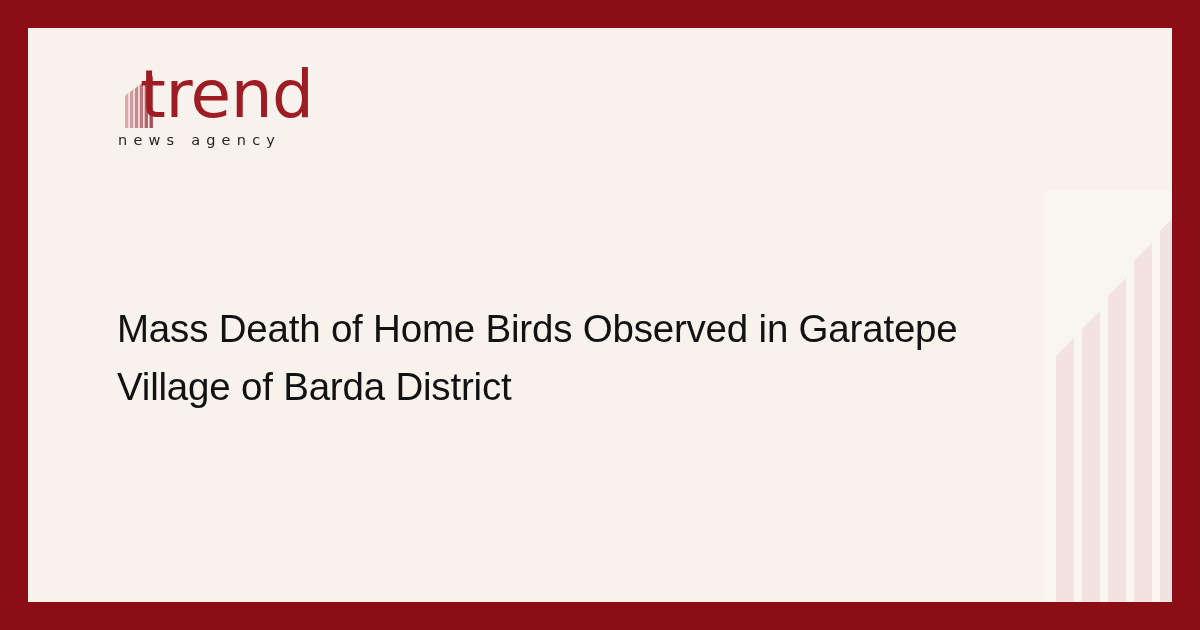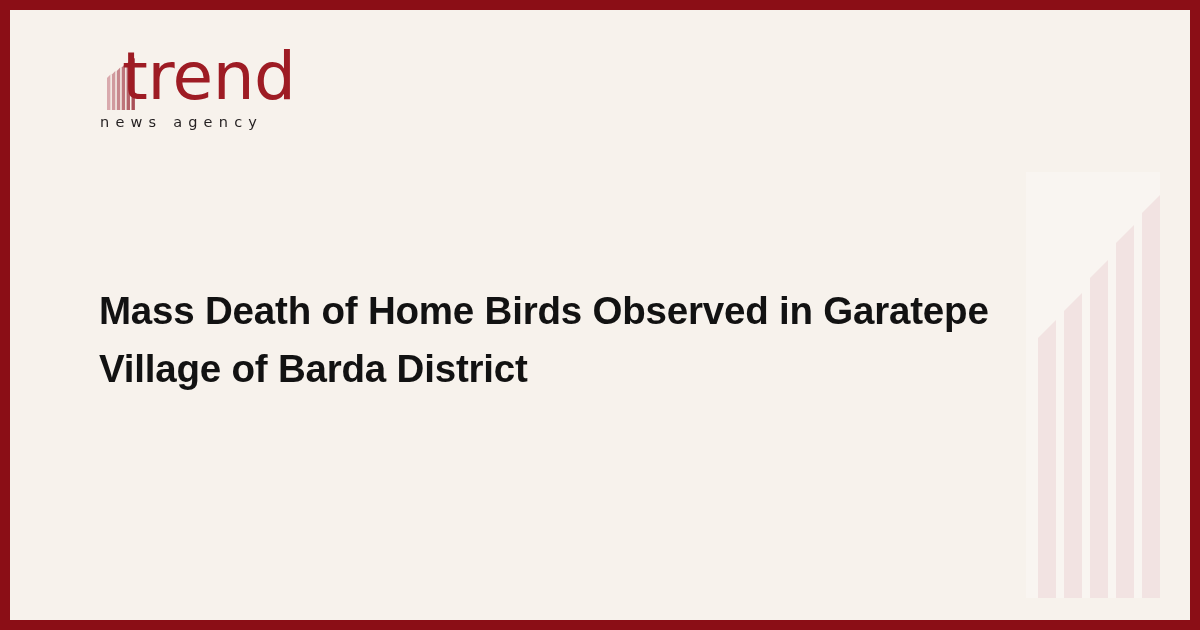--- a/index.html
+++ b/index.html
@@ -14,21 +14,21 @@
     font-family: "Liberation Sans", sans-serif;
     background: #F7F2EC;
   }
 
   
   .share-card {
     position: relative;
     width: 1200px;
     height: 630px;
     background: #8B0E16;
-    padding: 10px;
+    padding: 28px;
   }
 
   .card-inner {
     position: relative;
     width: 100%;
     height: 100%;
     background: #F7F2EC;
     overflow: hidden;
   }
 
@@ -73,21 +73,21 @@
   }
 
   
   .headline {
     position: absolute;
     left: 89px;
     top: 272px;
     width: 900px;
     font-size: 38.5px;
     line-height: 58px;
-    font-weight: bold;
+    font-weight: normal;
     color: #121212;
     letter-spacing: -0.2px;
   }
 
   
   .decor-graphic {
     position: absolute;
     left: 1006px;
     top: 162px;
     width: 144px;

